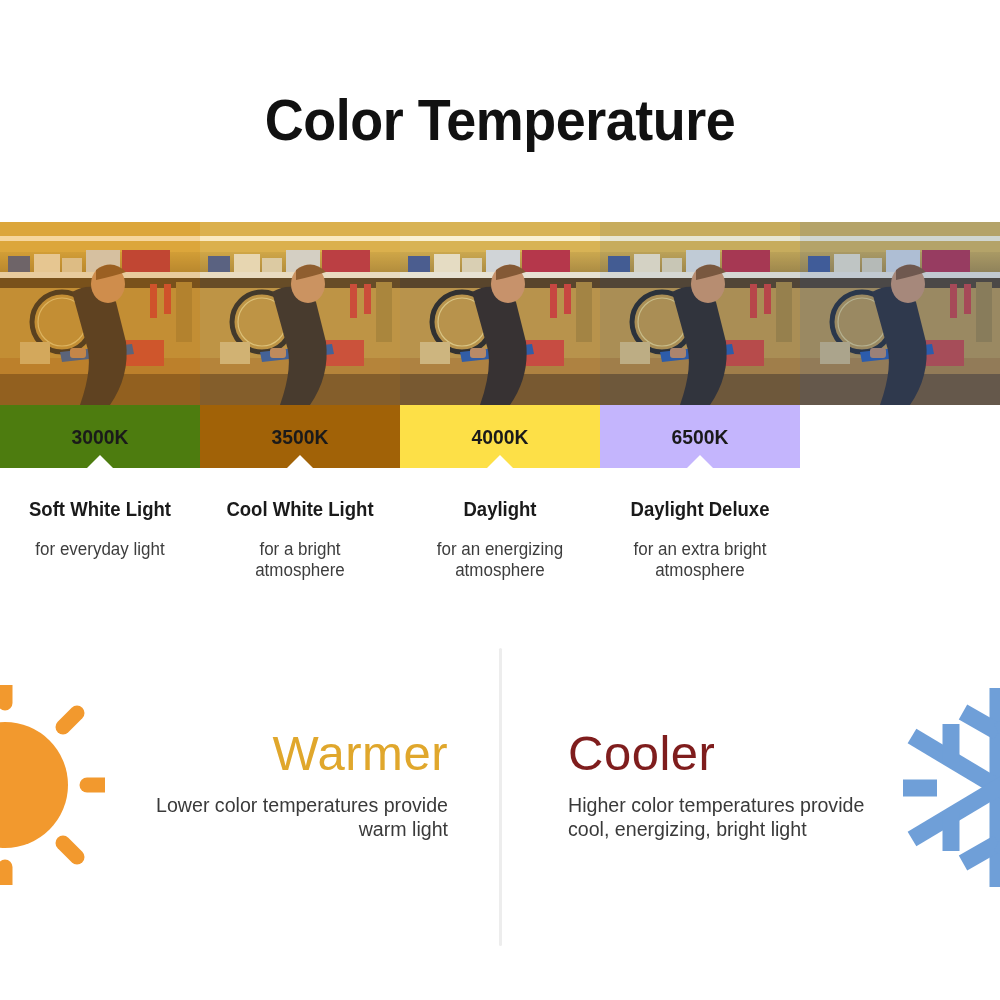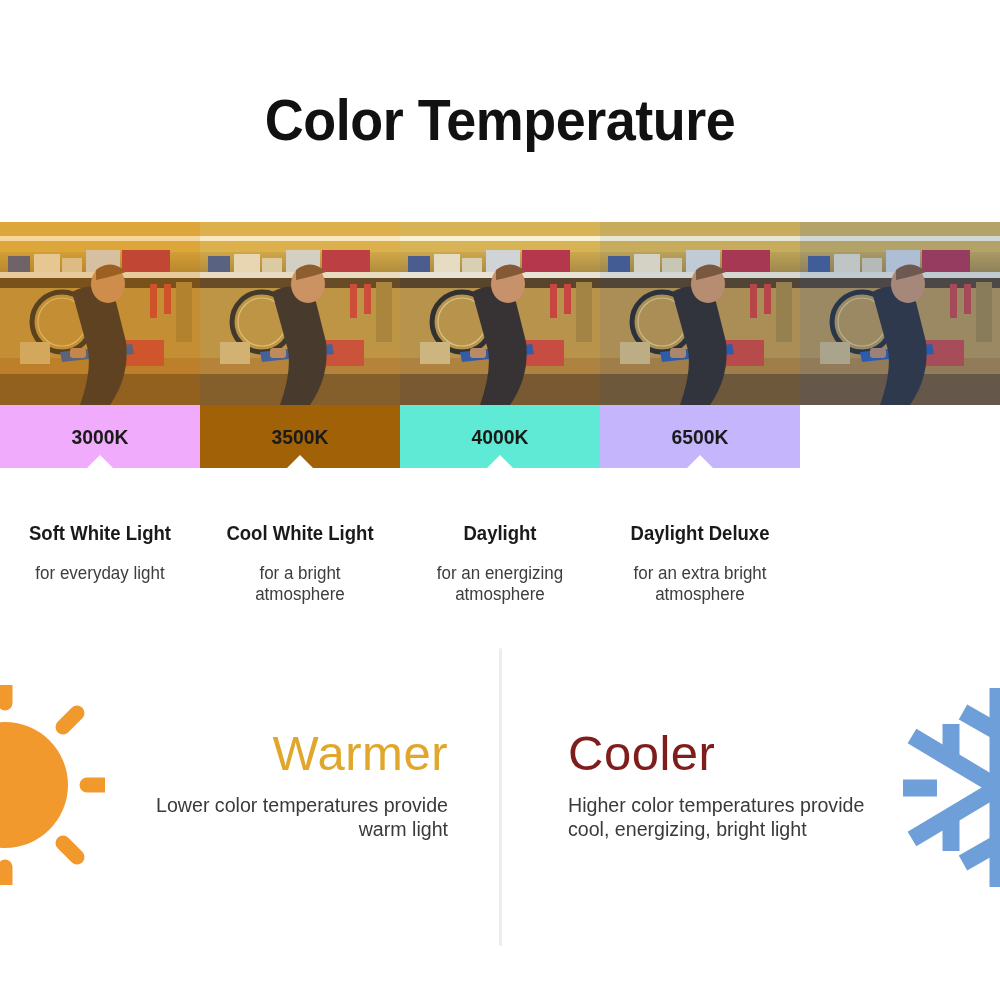--- a/index.html
+++ b/index.html
@@ -105,21 +105,20 @@
     left: 0;
     top: 498px;
     width: 1000px;
     display: flex;
   }
   .desc-col {
     width: 200px;
     text-align: center;
     padding: 0 11px;
     box-sizing: border-box;
-    margin-top: 24px;
   }
   .desc-name {
     font-family: "Liberation Sans", sans-serif;
     font-weight: bold;
     font-size: 19.5px;
     line-height: 23px;
     color: #1a1a1a;
     transform: scaleX(0.95);
   }
   .desc-sub {
@@ -388,29 +387,29 @@
       <ellipse cx="108" cy="62" rx="17" ry="19" fill="#c48a5e"></ellipse>
       <path d="M96 48 q16 -12 30 2 q-12 4 -30 8 z" fill="#7a4a22"></path>
       <rect x="70" y="126" width="16" height="10" rx="3" fill="#b5805a"></rect>
     </svg>
     <div class="photo-tint" style="background:rgba(80,130,210,0.26)"></div>
   </div>
 
 </div>
 
 <div class="swatch-band">
-  <div class="swatch" style="background:#f0abfc">
+  <div class="swatch" style="background:#4d7c0f">
     <span class="swatch-label">3000K</span>
     <span class="swatch-notch"></span>
   </div>
   <div class="swatch" style="background:#a16207">
     <span class="swatch-label">3500K</span>
     <span class="swatch-notch"></span>
   </div>
-  <div class="swatch" style="background:#5eead4">
+  <div class="swatch" style="background:#fde047">
     <span class="swatch-label">4000K</span>
     <span class="swatch-notch"></span>
   </div>
   <div class="swatch" style="background:#c4b5fd">
     <span class="swatch-label">6500K</span>
     <span class="swatch-notch"></span>
   </div>
 </div>
 
 <div class="desc-row">

